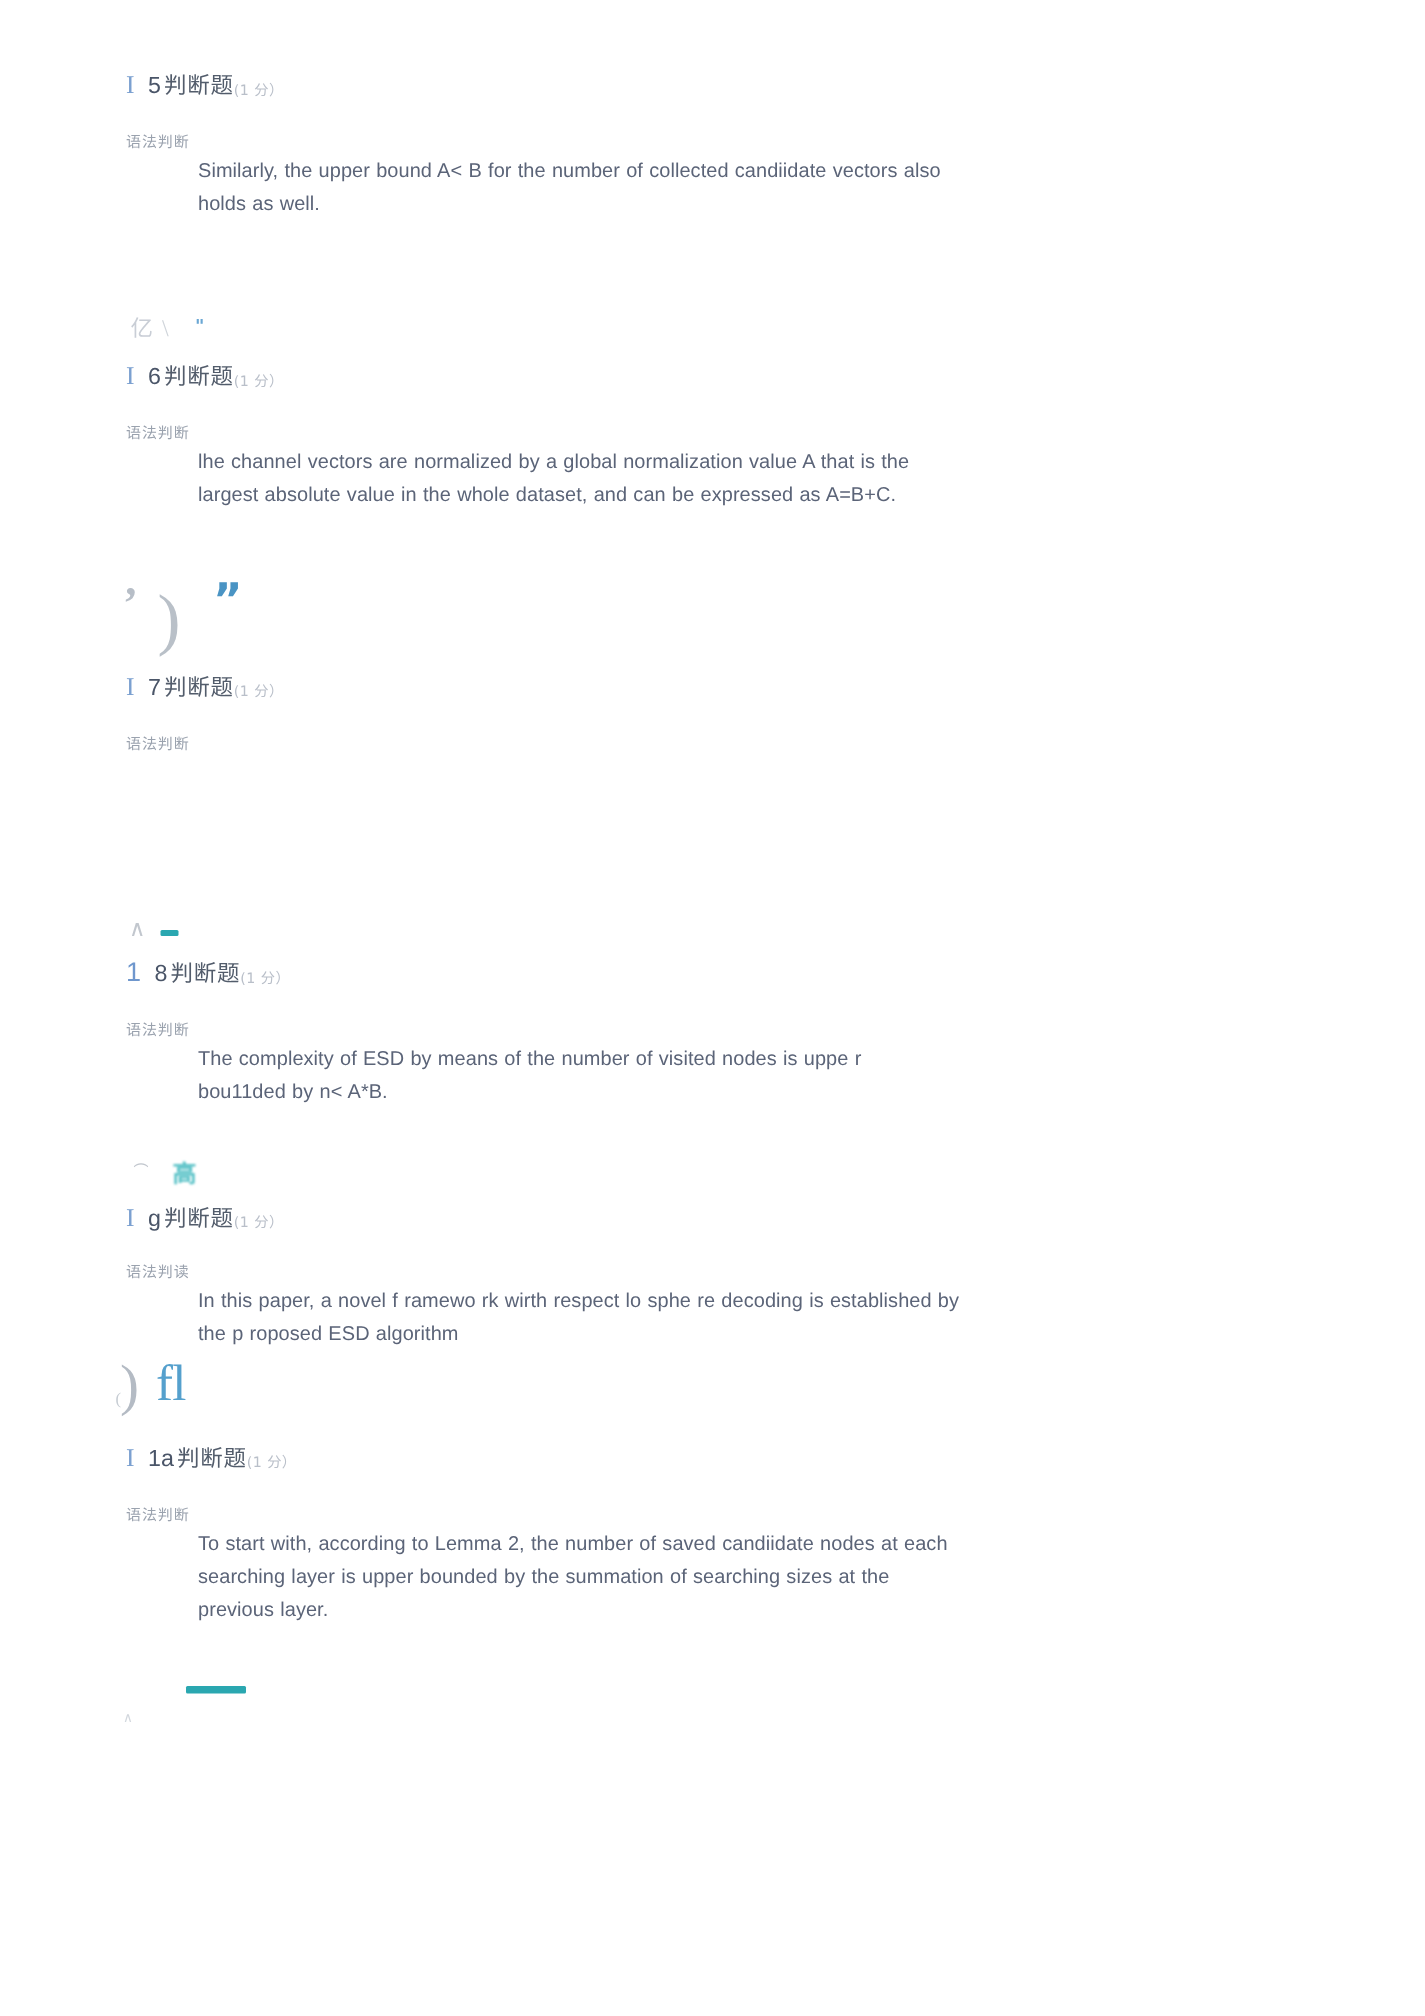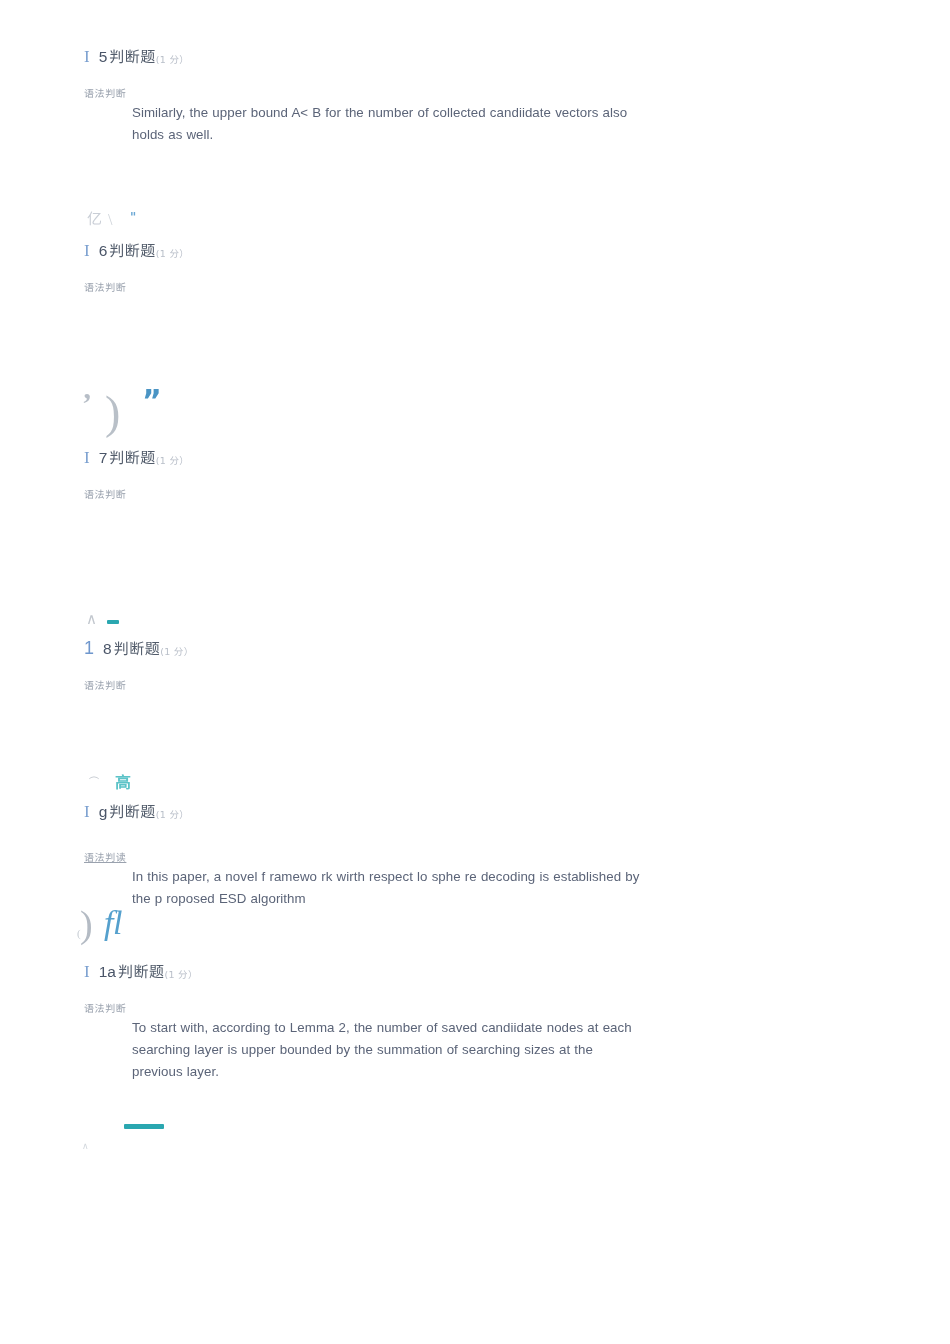--- a/index.html
+++ b/index.html
@@ -166,21 +166,20 @@
     font-size: 38px;
     color: #b4bbc4;
     font-weight: 300;
   }
   .art-fl {
     font-family: "Liberation Serif", "DejaVu Serif", serif;
     font-size: 34px;
     color: #55a0cd;
     font-weight: 400;
     letter-spacing: -0.5px;
-    font-style: italic;
   }
   .art-teal-bar {
     width: 40px;
     height: 5px;
     background: #2aa7b0;
     border-radius: 1px;
   }
   .art-tiny-caret {
     font-family: "DejaVu Sans", sans-serif;
     font-size: 9px;
@@ -208,20 +207,21 @@
   <div class="artifact art-bluequote-sm" style="left:130px; top:211px;">"</div>
 
   <div class="question" style="top:242px;">
     <div class="q-head">
       <span class="q-marker">I</span>
       <span class="q-num">6</span>
       <span class="q-type">判断题</span>
       <span class="q-score">(1 分）</span>
     </div>
     <div class="q-label">语法判断</div>
+    <div class="q-body" style="max-width:512px;">lhe  channel vectors are normalized by a global normalization value A that is the largest absolute value in the whole dataset, and can be expressed as A=B+C.</div>
   </div>
 
   <div class="artifact art-apos" style="left:82px; top:388px;">’</div>
   <div class="artifact art-paren" style="left:105px; top:390px;">)</div>
   <div class="artifact art-bluequote-lg" style="left:142px; top:386px;">”</div>
 
   <div class="question" style="top:449px;">
     <div class="q-head">
       <span class="q-marker">I</span>
       <span class="q-num">7</span>
@@ -235,33 +235,34 @@
   <div class="artifact art-teal-dash" style="left:107px; top:620px;"></div>
 
   <div class="question" style="top:639px;">
     <div class="q-head">
       <span class="q-marker alt">1</span>
       <span class="q-num">8</span>
       <span class="q-type">判断题</span>
       <span class="q-score">(1 分）</span>
     </div>
     <div class="q-label">语法判断</div>
+    <div class="q-body" style="max-width:500px;"> The complexity of ESD by means of the number of visited nodes is uppe r bou11ded by n&lt;  A*B.</div>
   </div>
 
   <div class="artifact art-caret-sm" style="left:89px; top:777px;">⌒</div>
   <div class="artifact art-teal-blob" style="left:115px; top:775px;">高</div>
 
   <div class="question" style="top:803px;">
     <div class="q-head">
       <span class="q-marker">I</span>
       <span class="q-num">g</span>
       <span class="q-type">判断题</span>
       <span class="q-score">(1 分）</span>
     </div>
-    <div class="q-label" style="margin-top:29px;text-decoration:underline;">语法判读</div>
+    <div class="q-label" style="margin-top:18px;">语法判读</div>
     <div class="q-body" style="max-width:508px;">In this paper, a novel f ramewo rk wirth respect lo sphe re decoding is established by the p roposed ESD algorithm</div>
   </div>
 
   <div class="artifact art-paren-sm" style="left:77px; top:928px;">(</div>
   <div class="artifact art-crescent" style="left:80px; top:905px;">)</div>
   <div class="artifact art-fl" style="left:104px; top:906px;">fl</div>
 
   <div class="question" style="top:963px;">
     <div class="q-head">
       <span class="q-marker">I</span>

